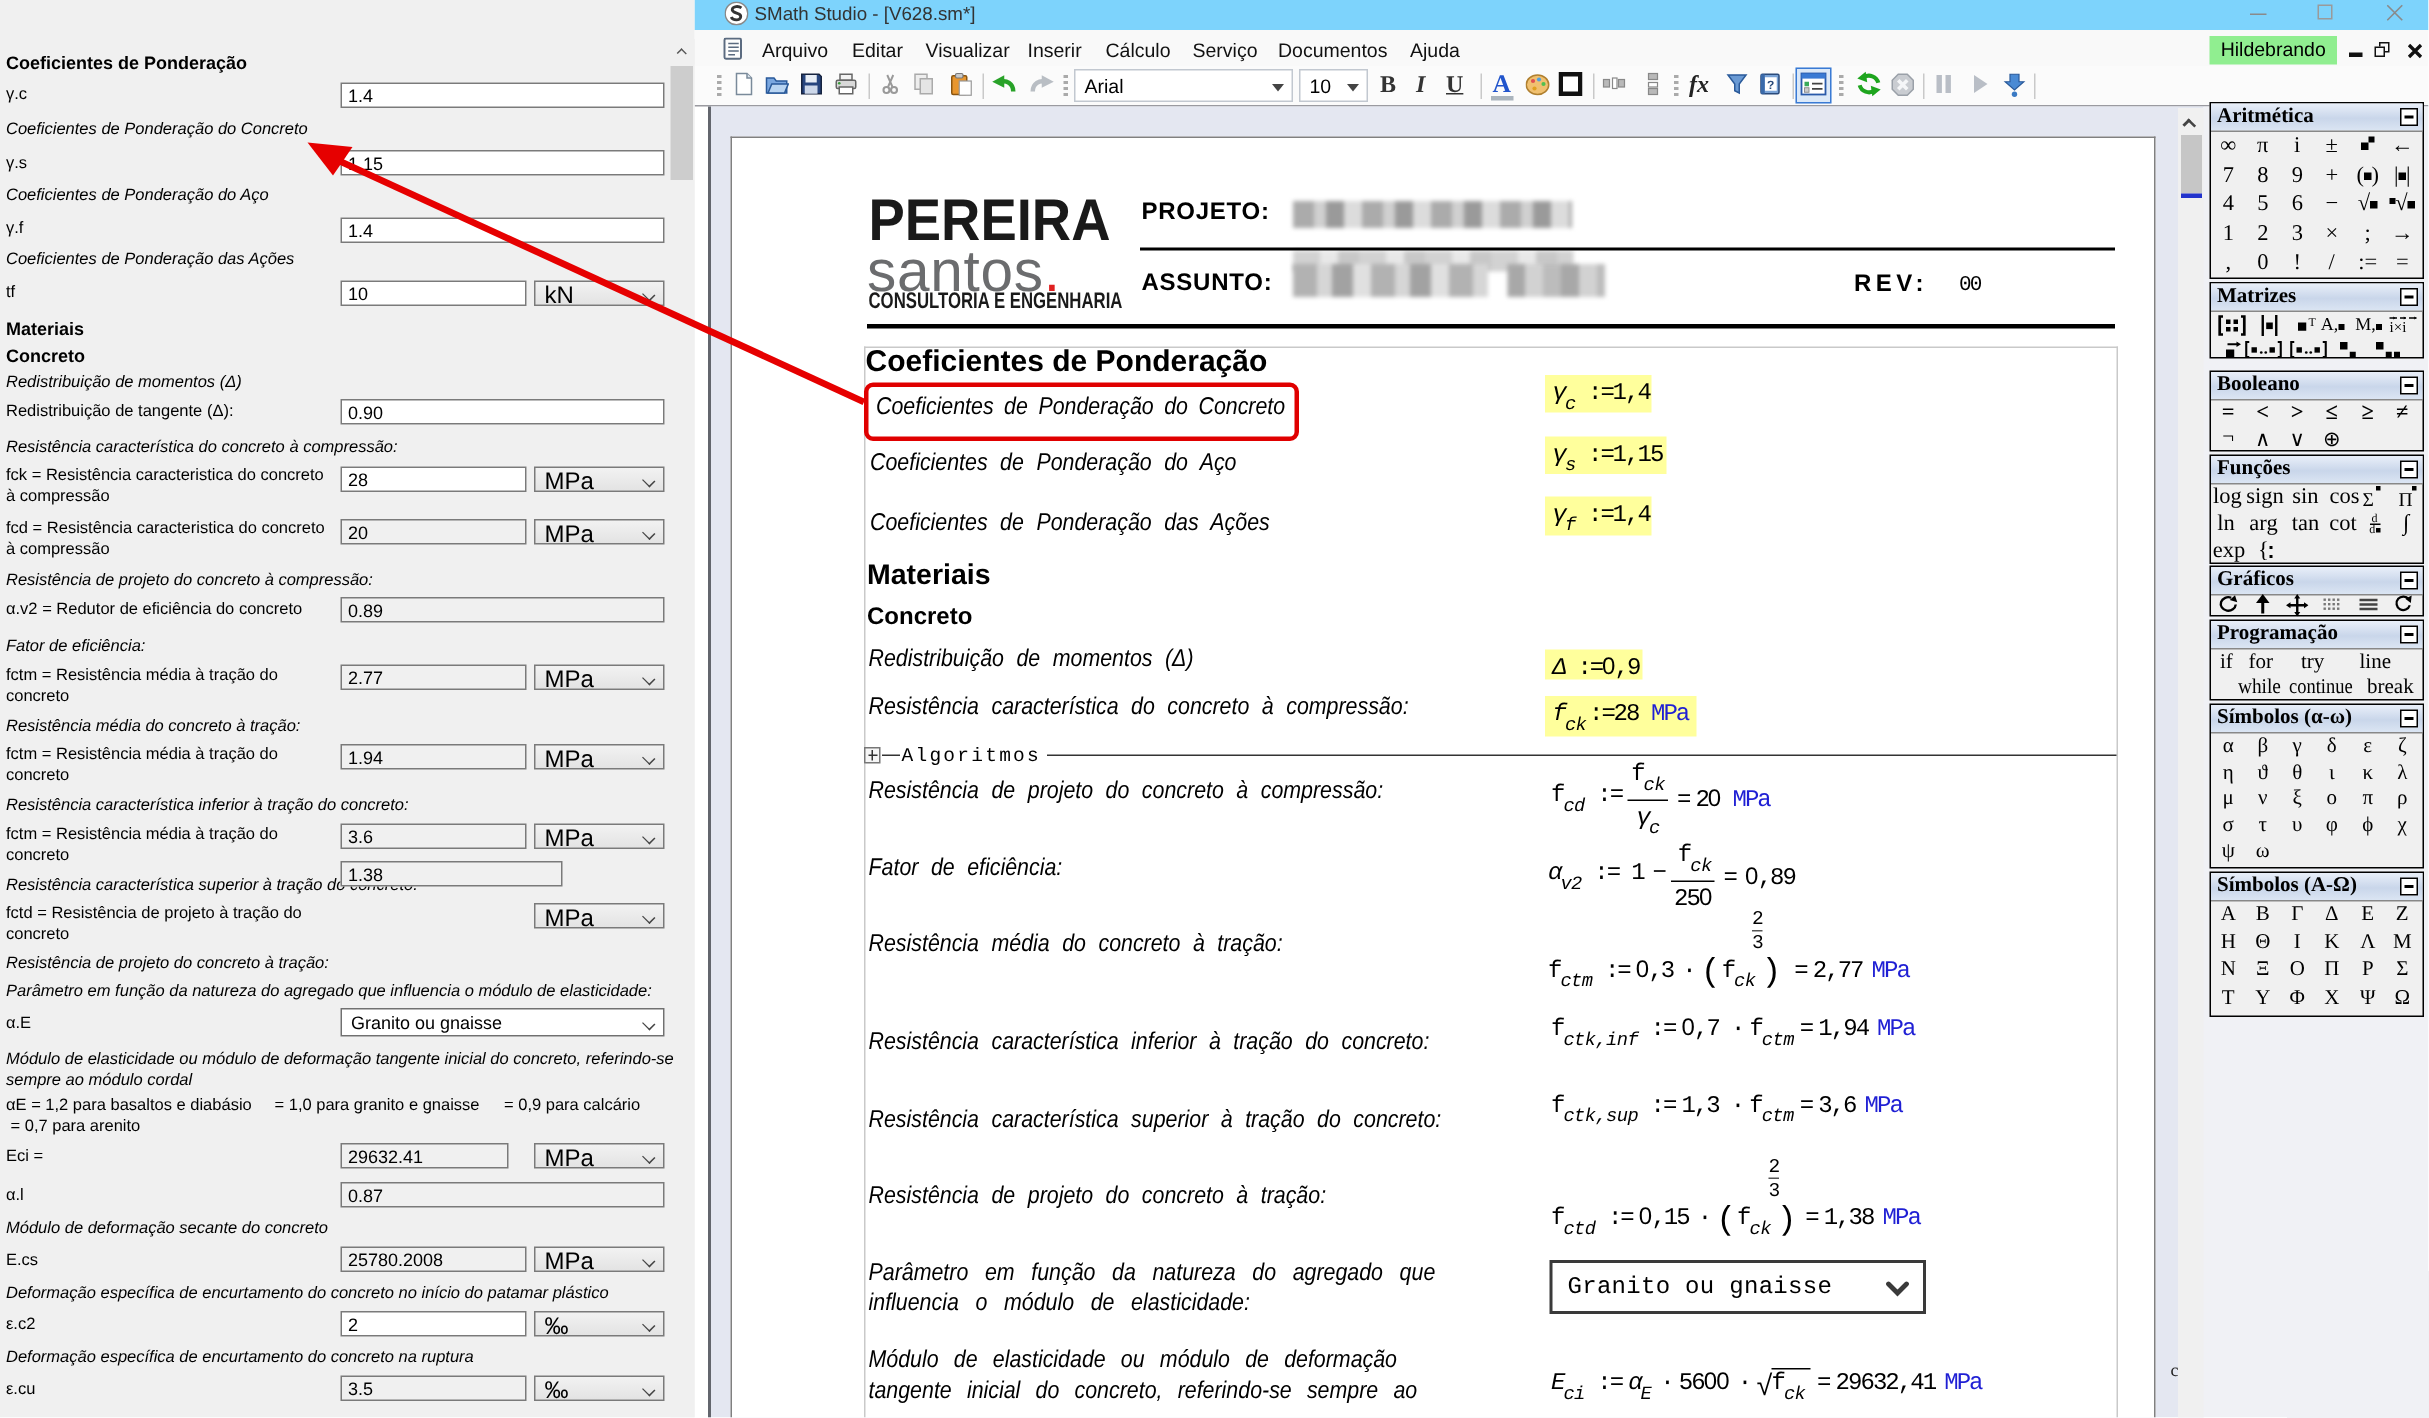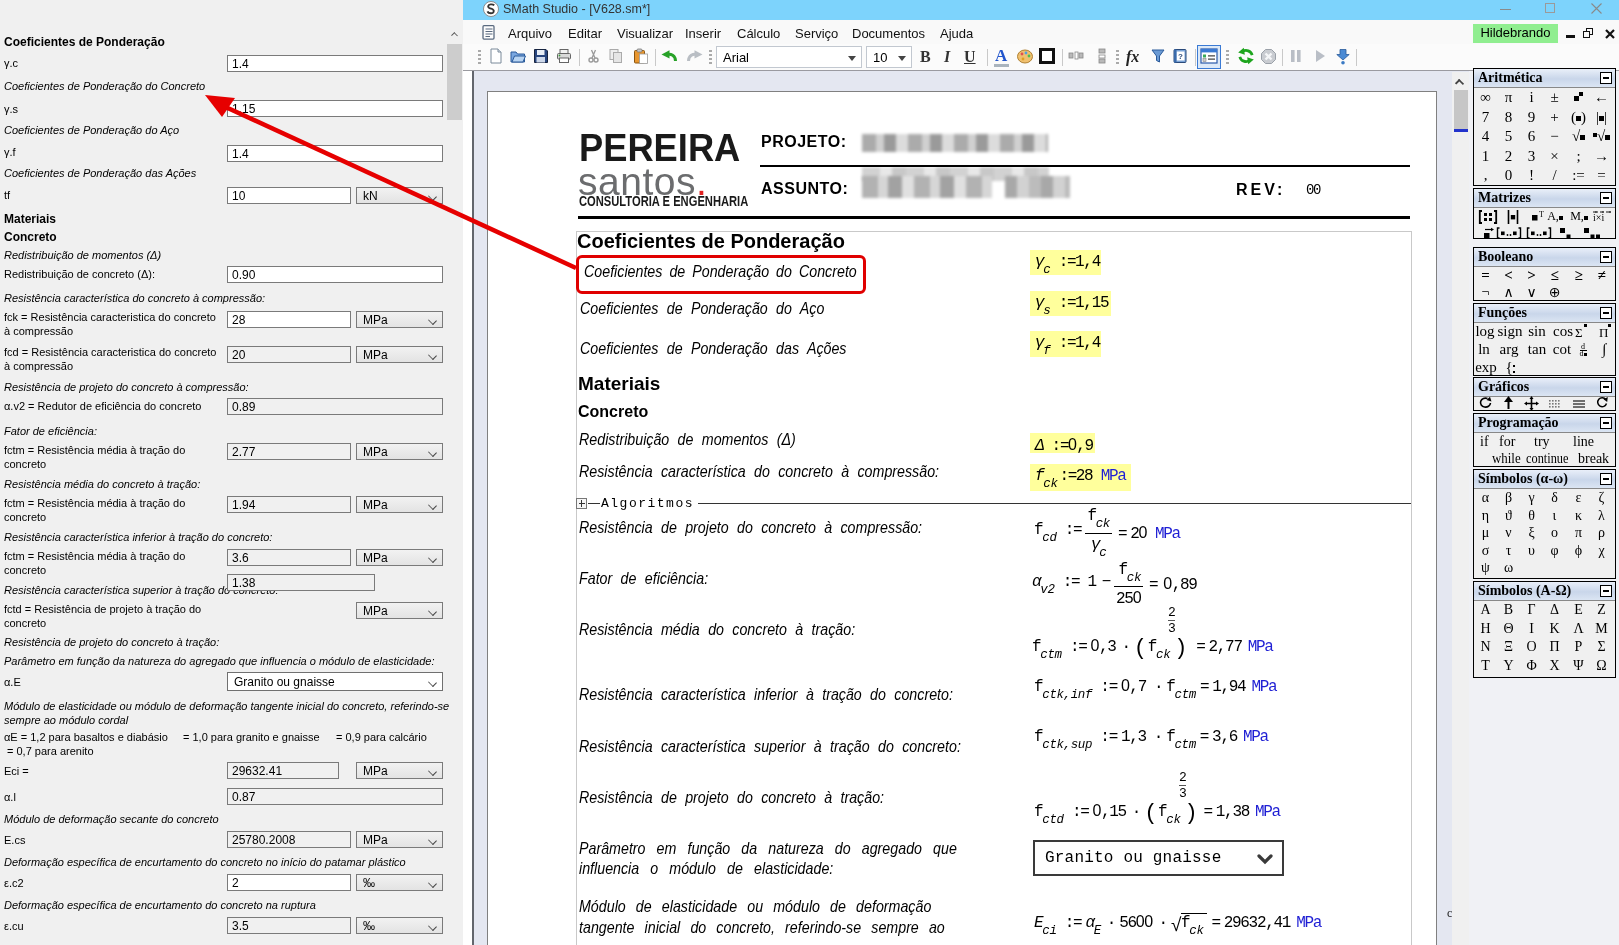--- a/index.html
+++ b/index.html
@@ -25,21 +25,21 @@
 #ltitle { left:0; top:0; width:463px; height:26px; background:#262b34; }
 #lsb { left:447px; top:26px; width:16px; height:919px; background:#f0f0f0; }
 .lbl { font-size:11px; color:#000; white-space:nowrap; }
 .ital { font-size:11px; font-style:italic; color:#000; white-space:nowrap; }
 .lbold { font-size:12px; font-weight:bold; color:#000; white-space:nowrap; }
 .inp { background:#fff; border:1px solid #7a7a7a; height:17px; font-size:12px; color:#000;
   padding:1px 0 0 4px; }
 .inpg { background:#f0f0f0; border:1px solid #7a7a7a; height:17px; font-size:12px; color:#000;
   padding:1px 0 0 4px; }
 .dd { background:linear-gradient(#f2f2f2,#e3e3e3); border:1px solid #7a7a7a; height:17px;
-  font-size:12px; color:#000; padding:1px 0 0 6px; }
+  font-size:16px; color:#000; padding:1px 0 0 6px; }
 .chev { position:absolute; right:6px; top:5px; width:7px; height:7px; border-right:1.6px solid #444;
   border-bottom:1.6px solid #444; transform:rotate(45deg) scale(1,.8); transform-origin:center; }
 
 
 .dital { font-size:15px; font-style:italic; color:#000; word-spacing:4.6px; white-space:nowrap; transform:scale(0.95,1.08); transform-origin:left top; }
 .dbold { font-weight:bold; color:#000; white-space:nowrap; }
 .math { font-family:"Liberation Mono", monospace; font-size:16px; letter-spacing:-1.3px; color:#000; white-space:nowrap; }
 .math i { font-style:italic; }
 .hl { background:#ffff9c; }
 .blue { color:#1f1fd4; }
@@ -614,21 +614,21 @@
 <div class="abs ital" style="left:4px;top:124px">Coeficientes de Ponderação do Aço</div>
 <div class="abs lbl" style="left:4px;top:146px">γ.f</div>
 <div class="abs inp" style="left:227px;top:145px;width:216px">1.4</div>
 <div class="abs ital" style="left:4px;top:167px">Coeficientes de Ponderação das Ações</div>
 <div class="abs lbl" style="left:4px;top:189px">tf</div>
 <div class="abs inp" style="left:227px;top:187px;width:124px">10</div>
 <div class="abs dd" style="left:356px;top:187px;width:87px">kN<span class="chev"></span></div>
 <div class="abs lbold" style="left:4px;top:212px">Materiais</div>
 <div class="abs lbold" style="left:4px;top:230px">Concreto</div>
 <div class="abs ital" style="left:4px;top:249px">Redistribuição de momentos (Δ)</div>
-<div class="abs lbl" style="left:4px;top:268px">Redistribuição de concreto (Δ):</div>
+<div class="abs lbl" style="left:4px;top:268px">Redistribuição de tangente (Δ):</div>
 <div class="abs inp" style="left:227px;top:266px;width:216px">0.90</div>
 <div class="abs ital" style="left:4px;top:292px">Resistência característica do concreto à compressão:</div>
 <div class="abs lbl" style="left:4px;top:311px">fck = Resistência caracteristica do concreto</div>
 <div class="abs lbl" style="left:4px;top:325px">à compressão</div>
 <div class="abs inp" style="left:227px;top:311px;width:124px">28</div>
 <div class="abs dd" style="left:356px;top:311px;width:87px">MPa<span class="chev"></span></div>
 <div class="abs lbl" style="left:4px;top:346px">fcd = Resistência caracteristica do concreto</div>
 <div class="abs lbl" style="left:4px;top:360px">à compressão</div>
 <div class="abs inpg" style="left:227px;top:346px;width:124px">20</div>
 <div class="abs dd" style="left:356px;top:346px;width:87px">MPa<span class="chev"></span></div>

